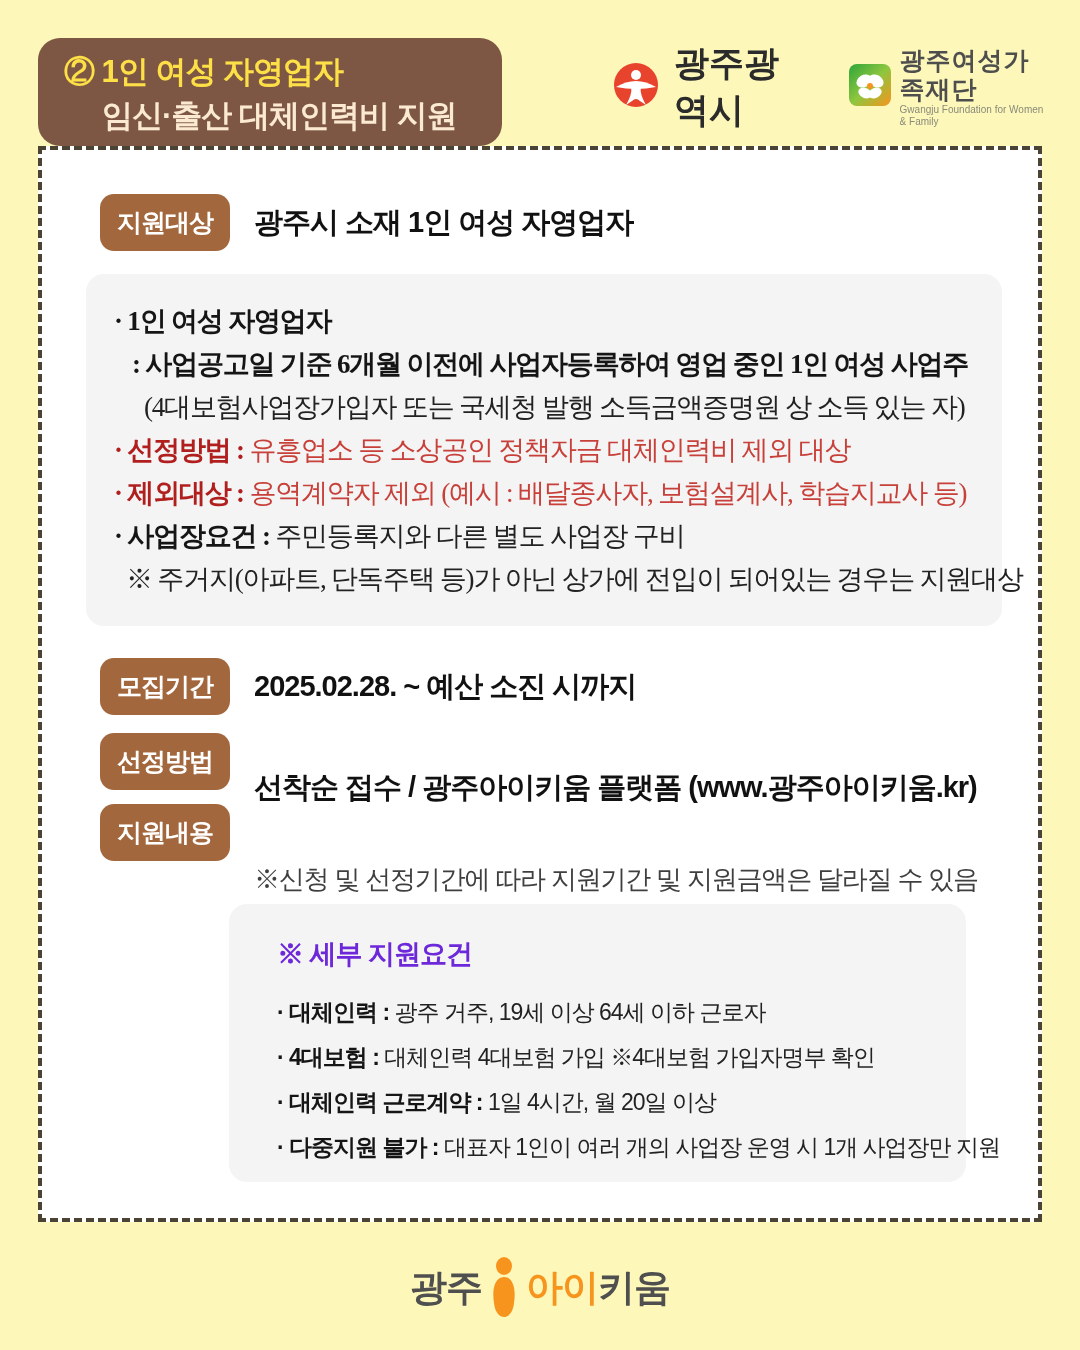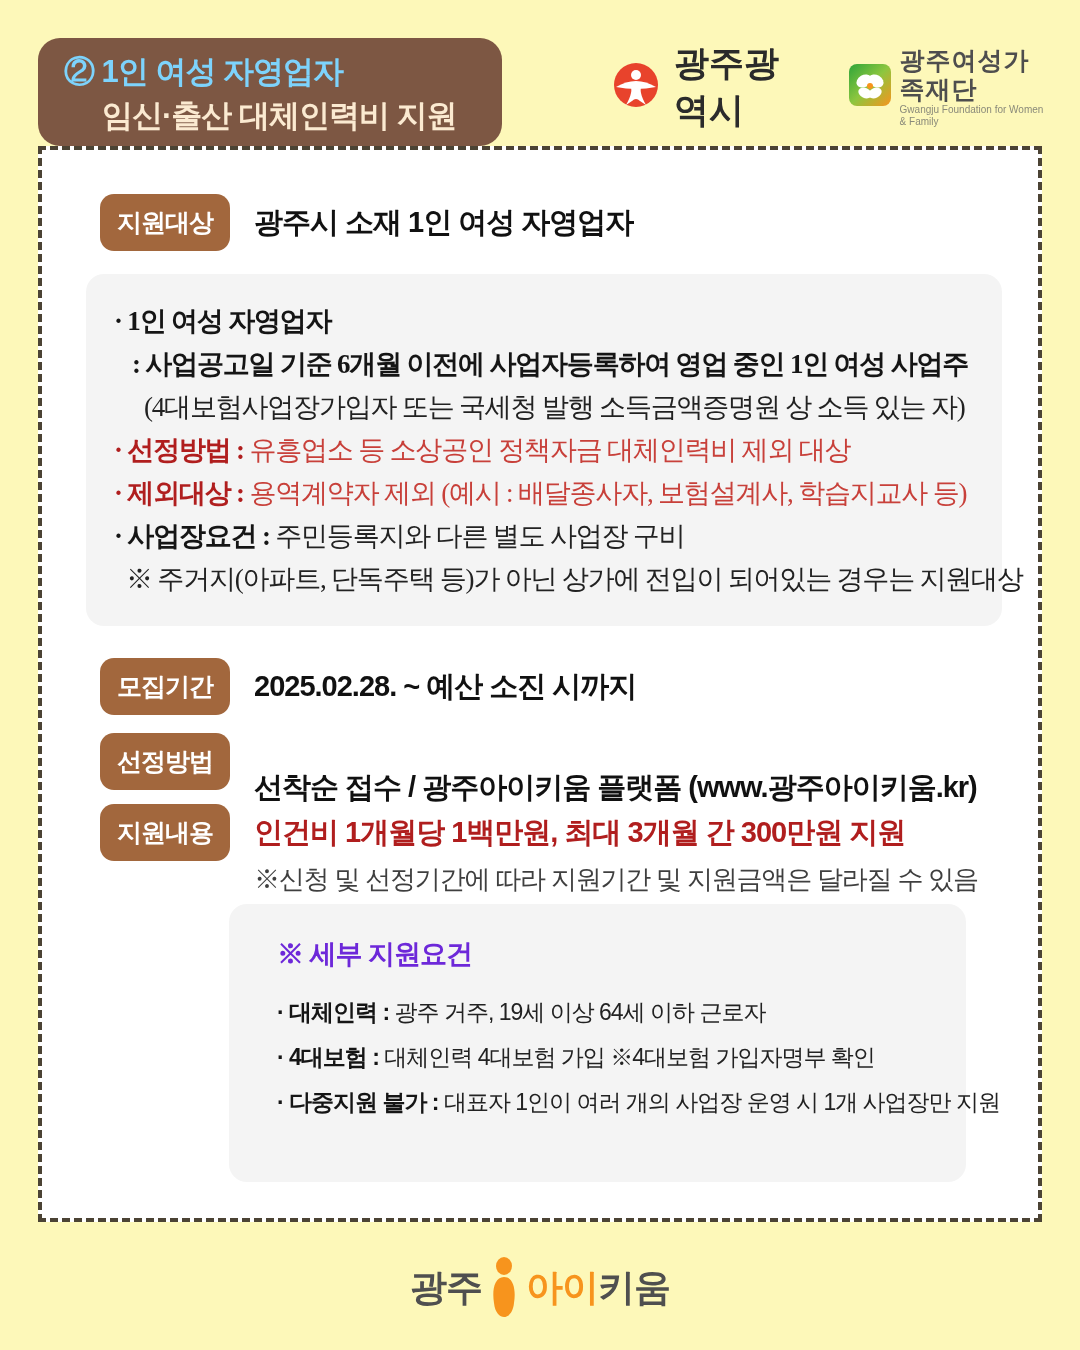--- a/index.html
+++ b/index.html
@@ -16,21 +16,21 @@
   .header-badge {
     left: 38px; top: 38px; width: 464px; height: 108px;
     background: #7d5743;
     border-radius: 22px;
     padding: 12px 0 0 26px;
     line-height: 44px;
     font-weight: bold;
     font-size: 31px;
     letter-spacing: -1px;
   }
-  .header-line1 { color: #7dd3fc; }
+  .header-line1 { color: #fde047; }
   .header-line2 { color: #fbead1; padding-left: 38px; }
 
   
   .logo-row {
     left: 612px; top: 52px; width: 440px; height: 70px;
     display: flex; align-items: center; gap: 14px;
   }
   .city-logo-text {
     font-size: 35px; font-weight: bold; color: #2b2b2b; letter-spacing: 0px;
   }
@@ -176,27 +176,27 @@
     <div class="ind3">※ 주거지(아파트, 단독주택 등)가 아닌 상가에 전입이 되어있는 경우는 지원대상</div>
   </div>
 
   <div class="sec-badge" style="top:508px;">모집기간</div>
   <div class="sec-value" style="top:508px;">2025.02.28. ~ 예산 소진 시까지</div>
 
   <div class="sec-badge" style="top:583px;">선정방법</div>
   <div class="sec-value" style="top:609px;text-align:right;">선착순 접수  / 광주아이키움 플랫폼 (www.광주아이키움.kr)</div>
 
   <div class="sec-badge" style="top:654px;">지원내용</div>
-  <div class="sec-value content-red" style="top:654px;">인건비 1개월당 1백만원, 최대 3개월 간 300만원 지원</div>
   <div class="content-note">※신청 및 선정기간에 따라 지원기간 및 지원금액은 달라질 수 있음</div>
 
   <div class="abs graybox2">
     <div class="heading">※ 세부 지원요건</div>
     <div class="item"><span class="b">· 대체인력 : </span><span>광주 거주, 19세 이상 64세 이하 근로자</span></div>
     <div class="item"><span class="b">· 4대보험 : </span><span>대체인력 4대보험 가입  ※4대보험 가입자명부 확인</span></div>
+    <div class="item"><span class="b">· 대체인력 근로계약 : </span><span>1일 4시간, 월 20일 이상</span></div>
     <div class="item"><span class="b">· 다중지원 불가 : </span><span>대표자 1인이 여러 개의 사업장 운영 시 1개 사업장만 지원</span></div>
   </div>
 
 </div>
 
 <div class="abs footer-logo">
   <span class="footer-gray">광주</span>
   <span class="footer-figure">
     <svg width="32" height="62" viewBox="0 0 32 62">
       <ellipse cx="16" cy="9" rx="8" ry="9" fill="#f7941d"></ellipse>

